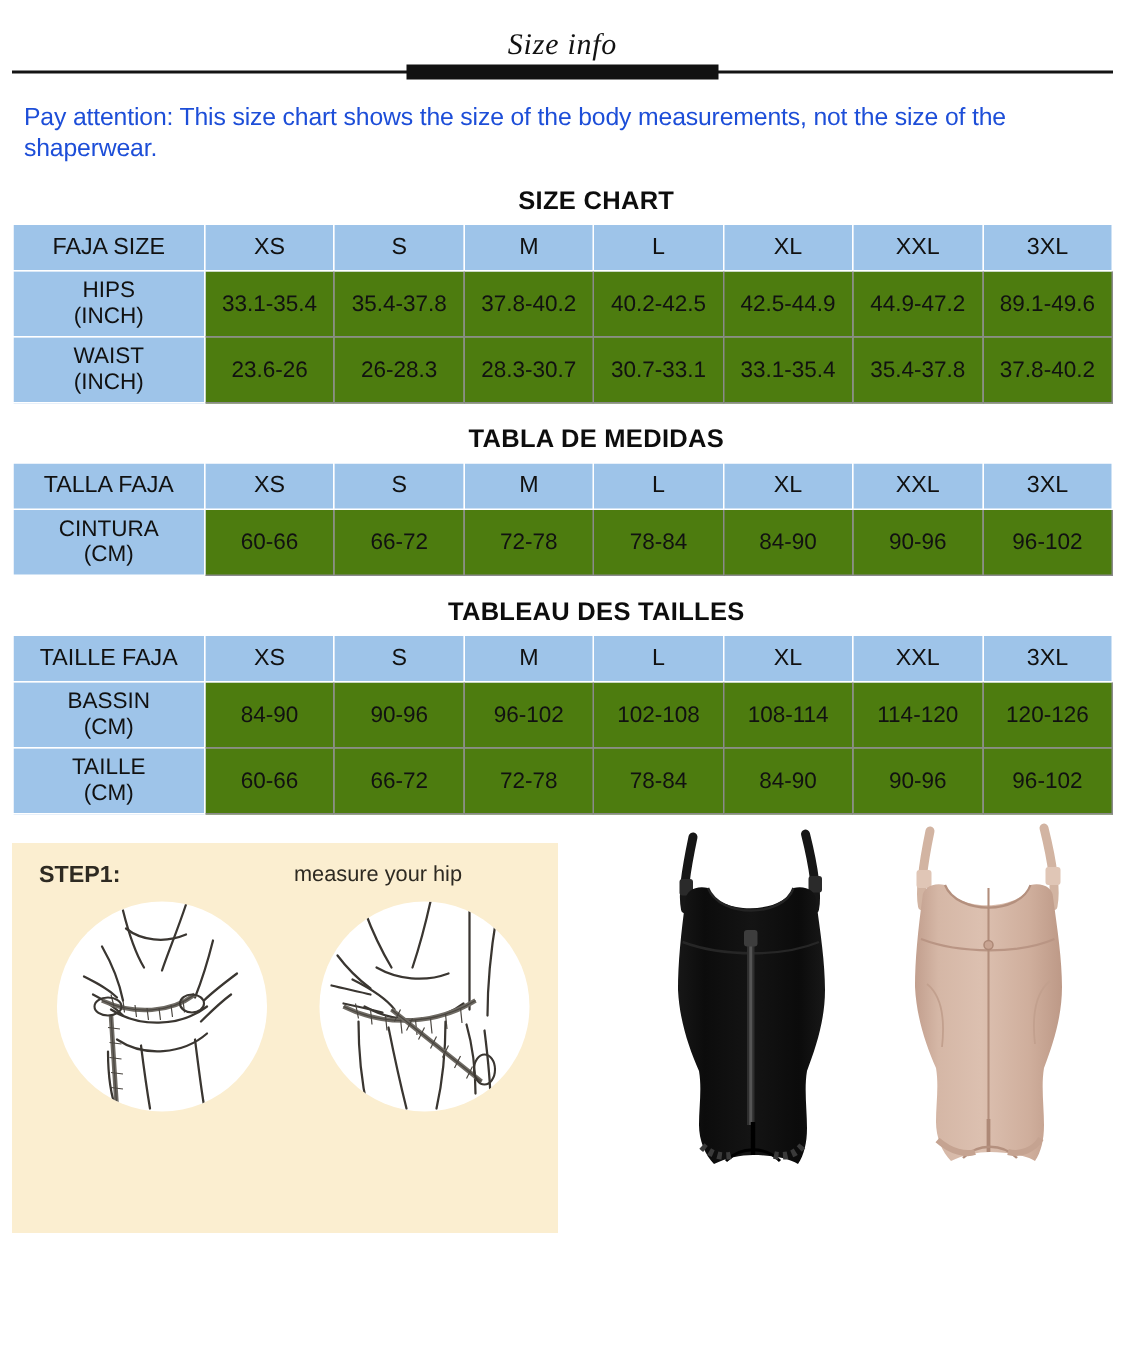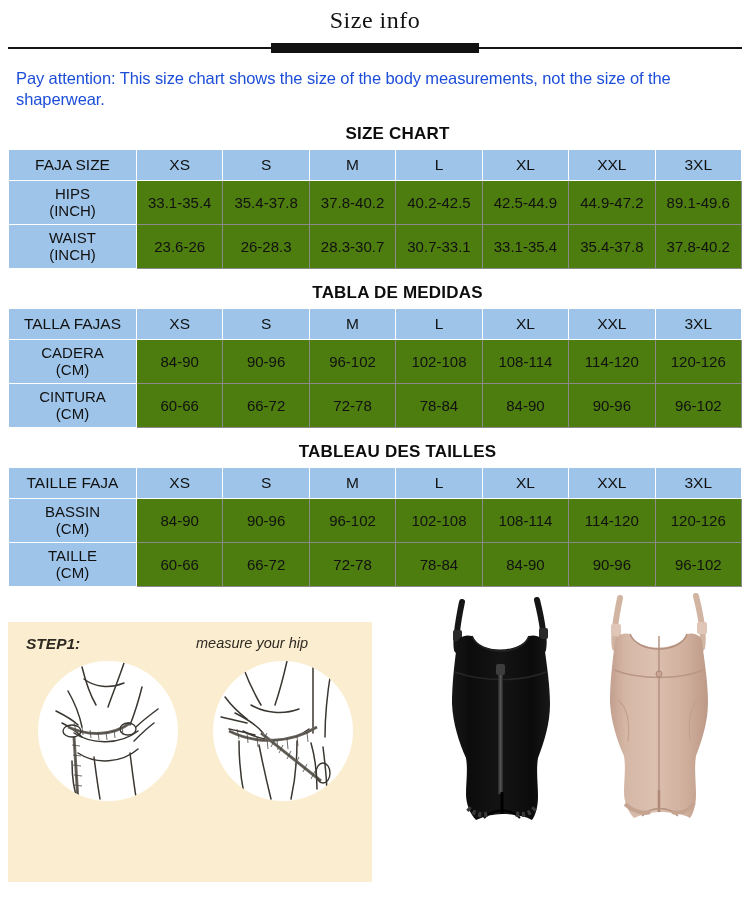--- a/index.html
+++ b/index.html
@@ -17,24 +17,25 @@
   }
 
   
   .header {
     position: relative;
     height: 60px;
   }
   .header-title {
     text-align: center;
     font-family: "Liberation Serif", serif;
-    font-size: 24px;
+    font-size: 20px;
+    font-style: italic;
     letter-spacing: 0.5px;
     color: #121212;
-    padding-top: 8px;
+    padding-top: 20px;
     line-height: 1;
   }
   .header-rule {
     position: absolute;
     left: 8px;
     right: 8px;
     top: 47px;
     height: 2px;
     background: #141414;
   }
@@ -113,25 +114,24 @@
 
   
   .bottom {
     position: relative;
     margin-top: 19px;
     height: 233px;
   }
   .steps-panel {
     position: absolute;
     left: 8px;
-    top: 16px;
+    top: 0;
     width: 364px;
     height: 260px;
     background: #fbeed0;
-    font-style: italic;
   }
   .steps-heads {
     display: flex;
     padding: 12px 0 0 18px;
   }
   .step-head {
     width: 170px;
   }
   .step-head .n {
     font-size: 15.5px;
@@ -253,44 +253,31 @@
           <col>
           <col>
           <col>
           <col>
           <col>
           <col>
           <col>
         </colgroup>
         <thead>
           <tr>
-            <td>TALLA FAJAS</td>
+            <td>TALLA FAJA</td>
             <td>XS</td>
             <td>S</td>
             <td>M</td>
             <td>L</td>
             <td>XL</td>
             <td>XXL</td>
             <td>3XL</td>
           </tr>
         </thead>
         <tbody>
-          <tr>
-            <td class="rowhead">
-              <span class="unit">CADERA</span>
-              <span class="unit">(CM)</span>
-            </td>
-            <td>84-90</td>
-            <td>90-96</td>
-            <td>96-102</td>
-            <td>102-108</td>
-            <td>108-114</td>
-            <td>114-120</td>
-            <td>120-126</td>
-          </tr>
           <tr>
             <td class="rowhead">
               <span class="unit">CINTURA</span>
               <span class="unit">(CM)</span>
             </td>
             <td>60-66</td>
             <td>66-72</td>
             <td>72-78</td>
             <td>78-84</td>
             <td>84-90</td>

